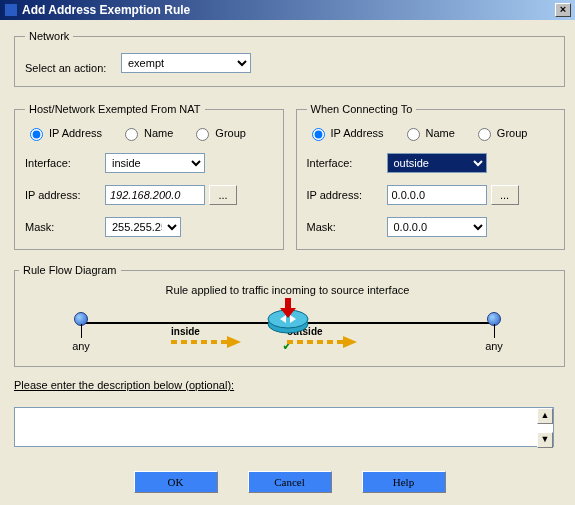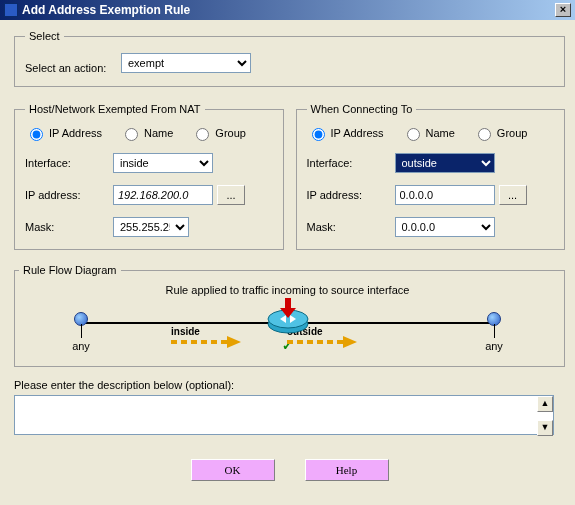--- a/index.html
+++ b/index.html
@@ -55,21 +55,21 @@
     border: 1px solid #7f9db9;
     background:#fff;
     padding: 1px 2px;
   }
   select { height: 20px; }
   input[type=text] { height: 20px; padding: 2px 4px; }
   .radio-row { display:flex; gap: 18px; align-items:center; margin-bottom:10px;}
   .radio-row label { display:flex; align-items:center; gap:3px; cursor:pointer;}
   .two-col { display:flex; gap:12px; margin-top:16px; }
   .two-col fieldset { flex:1; }
-  .form-row { display:flex; align-items:center; margin-top:12px;gap:8px; }
+  .form-row { display:flex; align-items:center; margin-top:12px; }
   .form-row .lbl { width: 80px; }
   .form-row .ctrl { flex:1; display:flex; gap:4px; }
   .btn-small {
     width: 28px; height:20px;
     background:#ece9d8;
     border:1px solid #fff;
     border-right-color:#808080;
     border-bottom-color:#808080;
     font-size:11px;
     cursor:pointer;
@@ -99,41 +99,41 @@
   }
   .router svg { display:block; }
   .iface-label { position:absolute; top:26px; font-weight:bold; font-size:10px;}
   .iface-inside { left:152px; }
   .iface-outside { left:268px; }
   .flow-arrow { position:absolute; top:36px; width:70px; height:12px;}
   .flow-arrow.left { left:152px;}
   .flow-arrow.right { left:268px;}
   .redarrow { position:absolute; left:50%; top:-2px; transform:translateX(-8px);}
   .check { position:absolute; left:50%; top:38px; transform:translateX(-50%); color:#0a8a0a; font-size:13px; font-weight:bold;}
-  .desc-label { margin-top:12px; margin-bottom:4px; }
+  .desc-label { margin-top:12px; margin-bottom:16px;text-decoration:underline; }
   textarea {
     width: 540px; height:40px; resize:none;
   }
   .text-wrap { position:relative; width:540px; }
   .scroll-up, .scroll-down {
     position:absolute; right:1px; width:16px; height:16px;
     background:#ece9d8;
     border:1px solid #fff;
     border-right-color:#808080;
     border-bottom-color:#808080;
     font-size:9px; text-align:center; line-height:13px;
   }
   .scroll-up{ top:1px;} .scroll-down{ bottom:1px;}
   .btnbar {
     display:flex; justify-content:center; gap:30px;
     margin-top:22px;
   }
   .btn {
     width:84px; height:22px;
-    background:#f0abfc;
+    background:#3b82f6;
     border:1px solid #fff;
     border-right-color:#808080;
     border-bottom-color:#808080;
     cursor:pointer;
     font-family: Tahoma;
     font-size:11px;
   }
   .title-icon {
     width:14px;height:14px;display:inline-block;
     background:#2a5bc5;border:1px solid #0a2a6a;
@@ -146,21 +146,21 @@
   <span class="left">
     <span class="title-icon"></span>
     <span>Add Address Exemption Rule</span>
   </span>
   <span class="close">×</span>
 </div>
 
 <div class="content">
 
   <fieldset class="action">
-    <legend>Select</legend>
+    <legend>Network</legend>
     <div class="row">
       <span class="label">Select an action:</span>
       <select style="width:130px">
         <option>exempt</option>
       </select>
     </div>
   </fieldset>
 
   <div class="two-col">
 
@@ -289,16 +289,17 @@
 
   <div class="desc-label">Please enter the description below (optional):</div>
   <div class="text-wrap">
     <textarea style=""></textarea>
     <div class="scroll-up">▲</div>
     <div class="scroll-down">▼</div>
   </div>
 
   <div class="btnbar">
     <button class="btn">OK</button>
+    <button class="btn">Cancel</button>
     <button class="btn">Help</button>
   </div>
 
 </div>
 
 </body></html>

